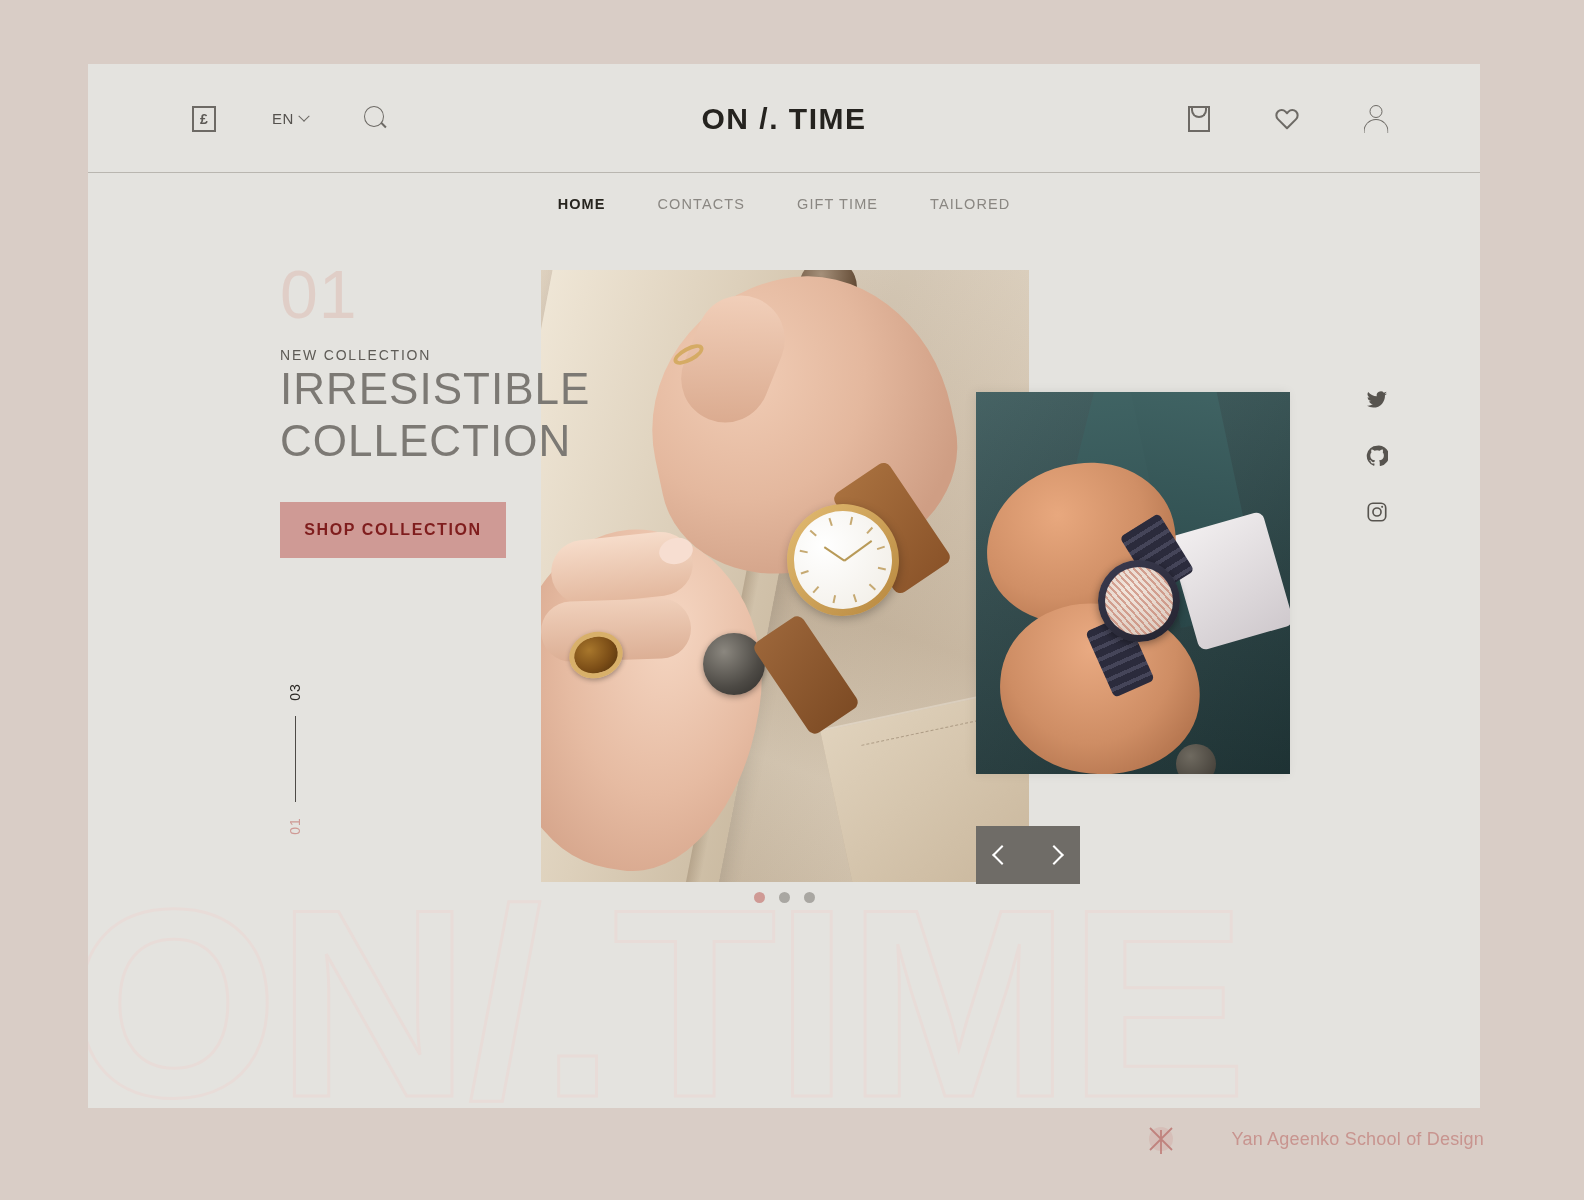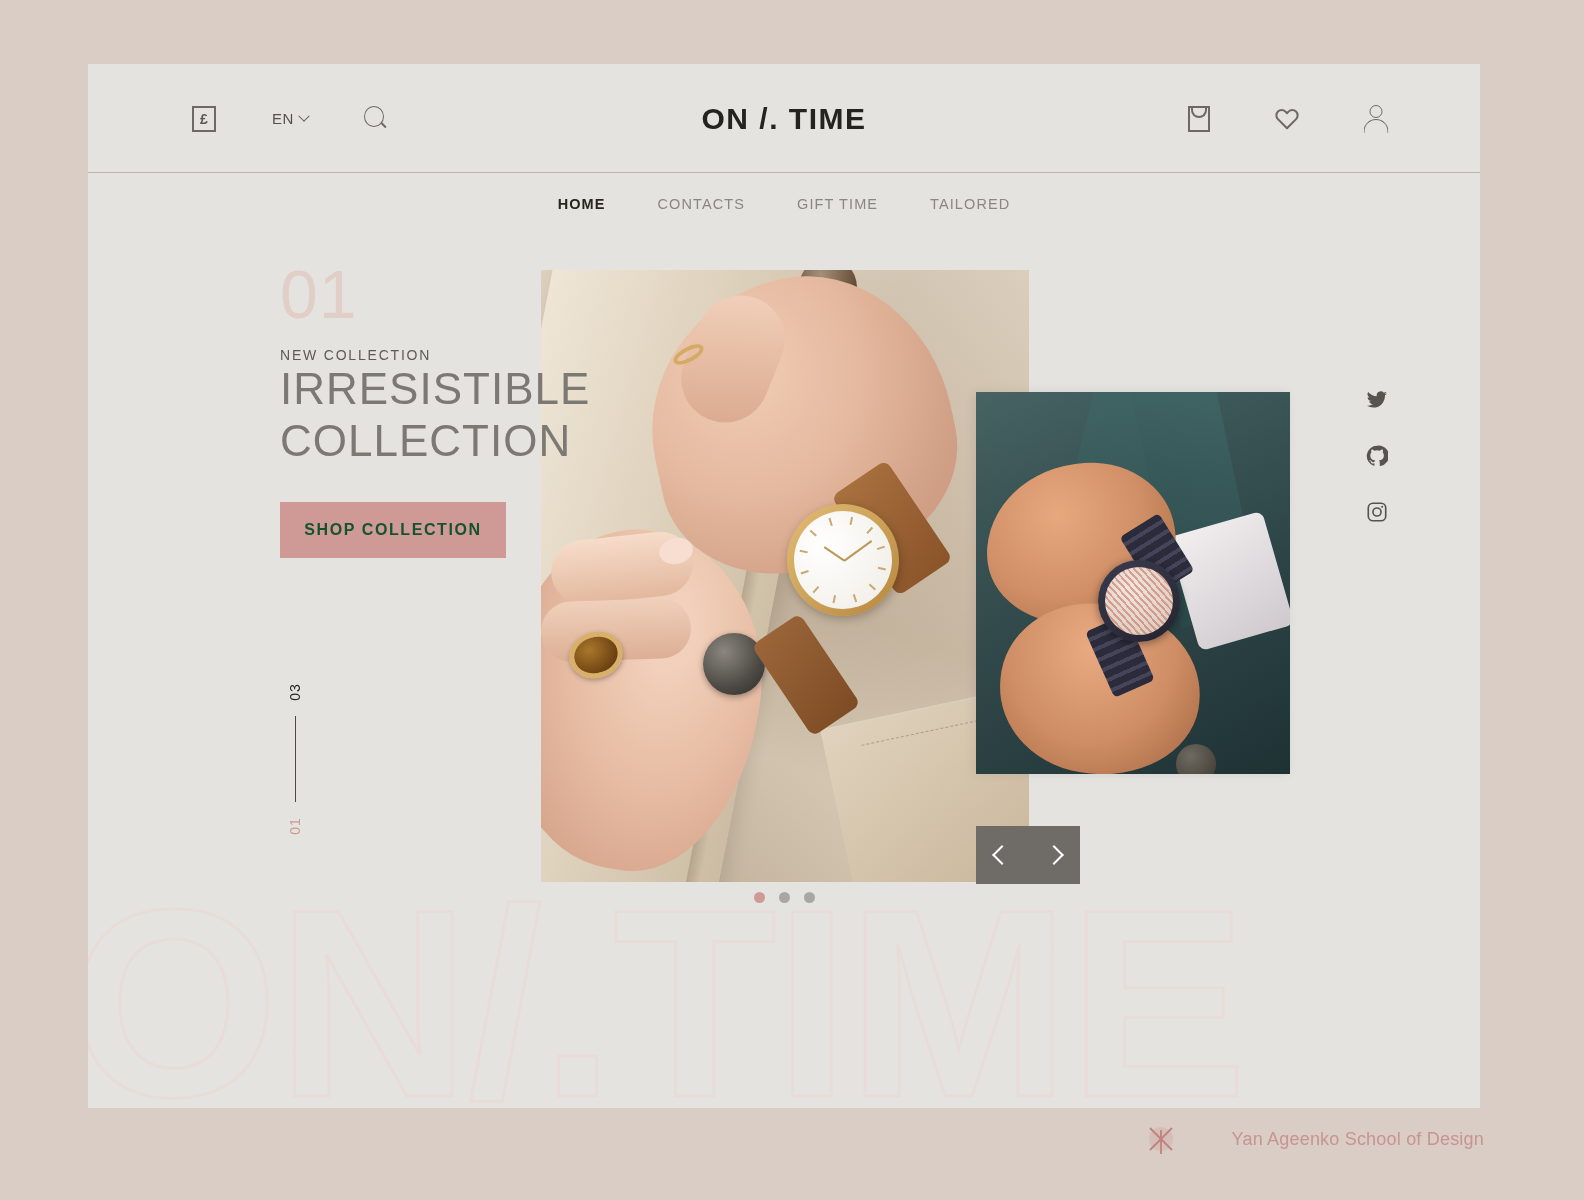--- a/index.html
+++ b/index.html
@@ -146,21 +146,21 @@
   .h-big.first{ margin-top:42px; }
   .h-thin{
     font-size:44px; font-weight:300; line-height:1.18;
     color:#7c7974; letter-spacing:1px; white-space:nowrap;
   }
   .shop-btn{
     margin-top:36px;
     display:inline-flex; align-items:center; justify-content:center;
     width:226px; height:56px;
     background:#cf9a95; border:none; cursor:pointer;
-    color:#14532d; font-size:16px; font-weight:700; letter-spacing:1.6px;
+    color:#7f1d1d; font-size:16px; font-weight:700; letter-spacing:1.6px;
     font-family:"Liberation Sans", sans-serif;
   }
 
   
   .counter{
     position:absolute; left:192px; top:620px;
     width:30px; height:150px; z-index:4;
     display:flex; flex-direction:column; align-items:center;
   }
   .counter .v{

